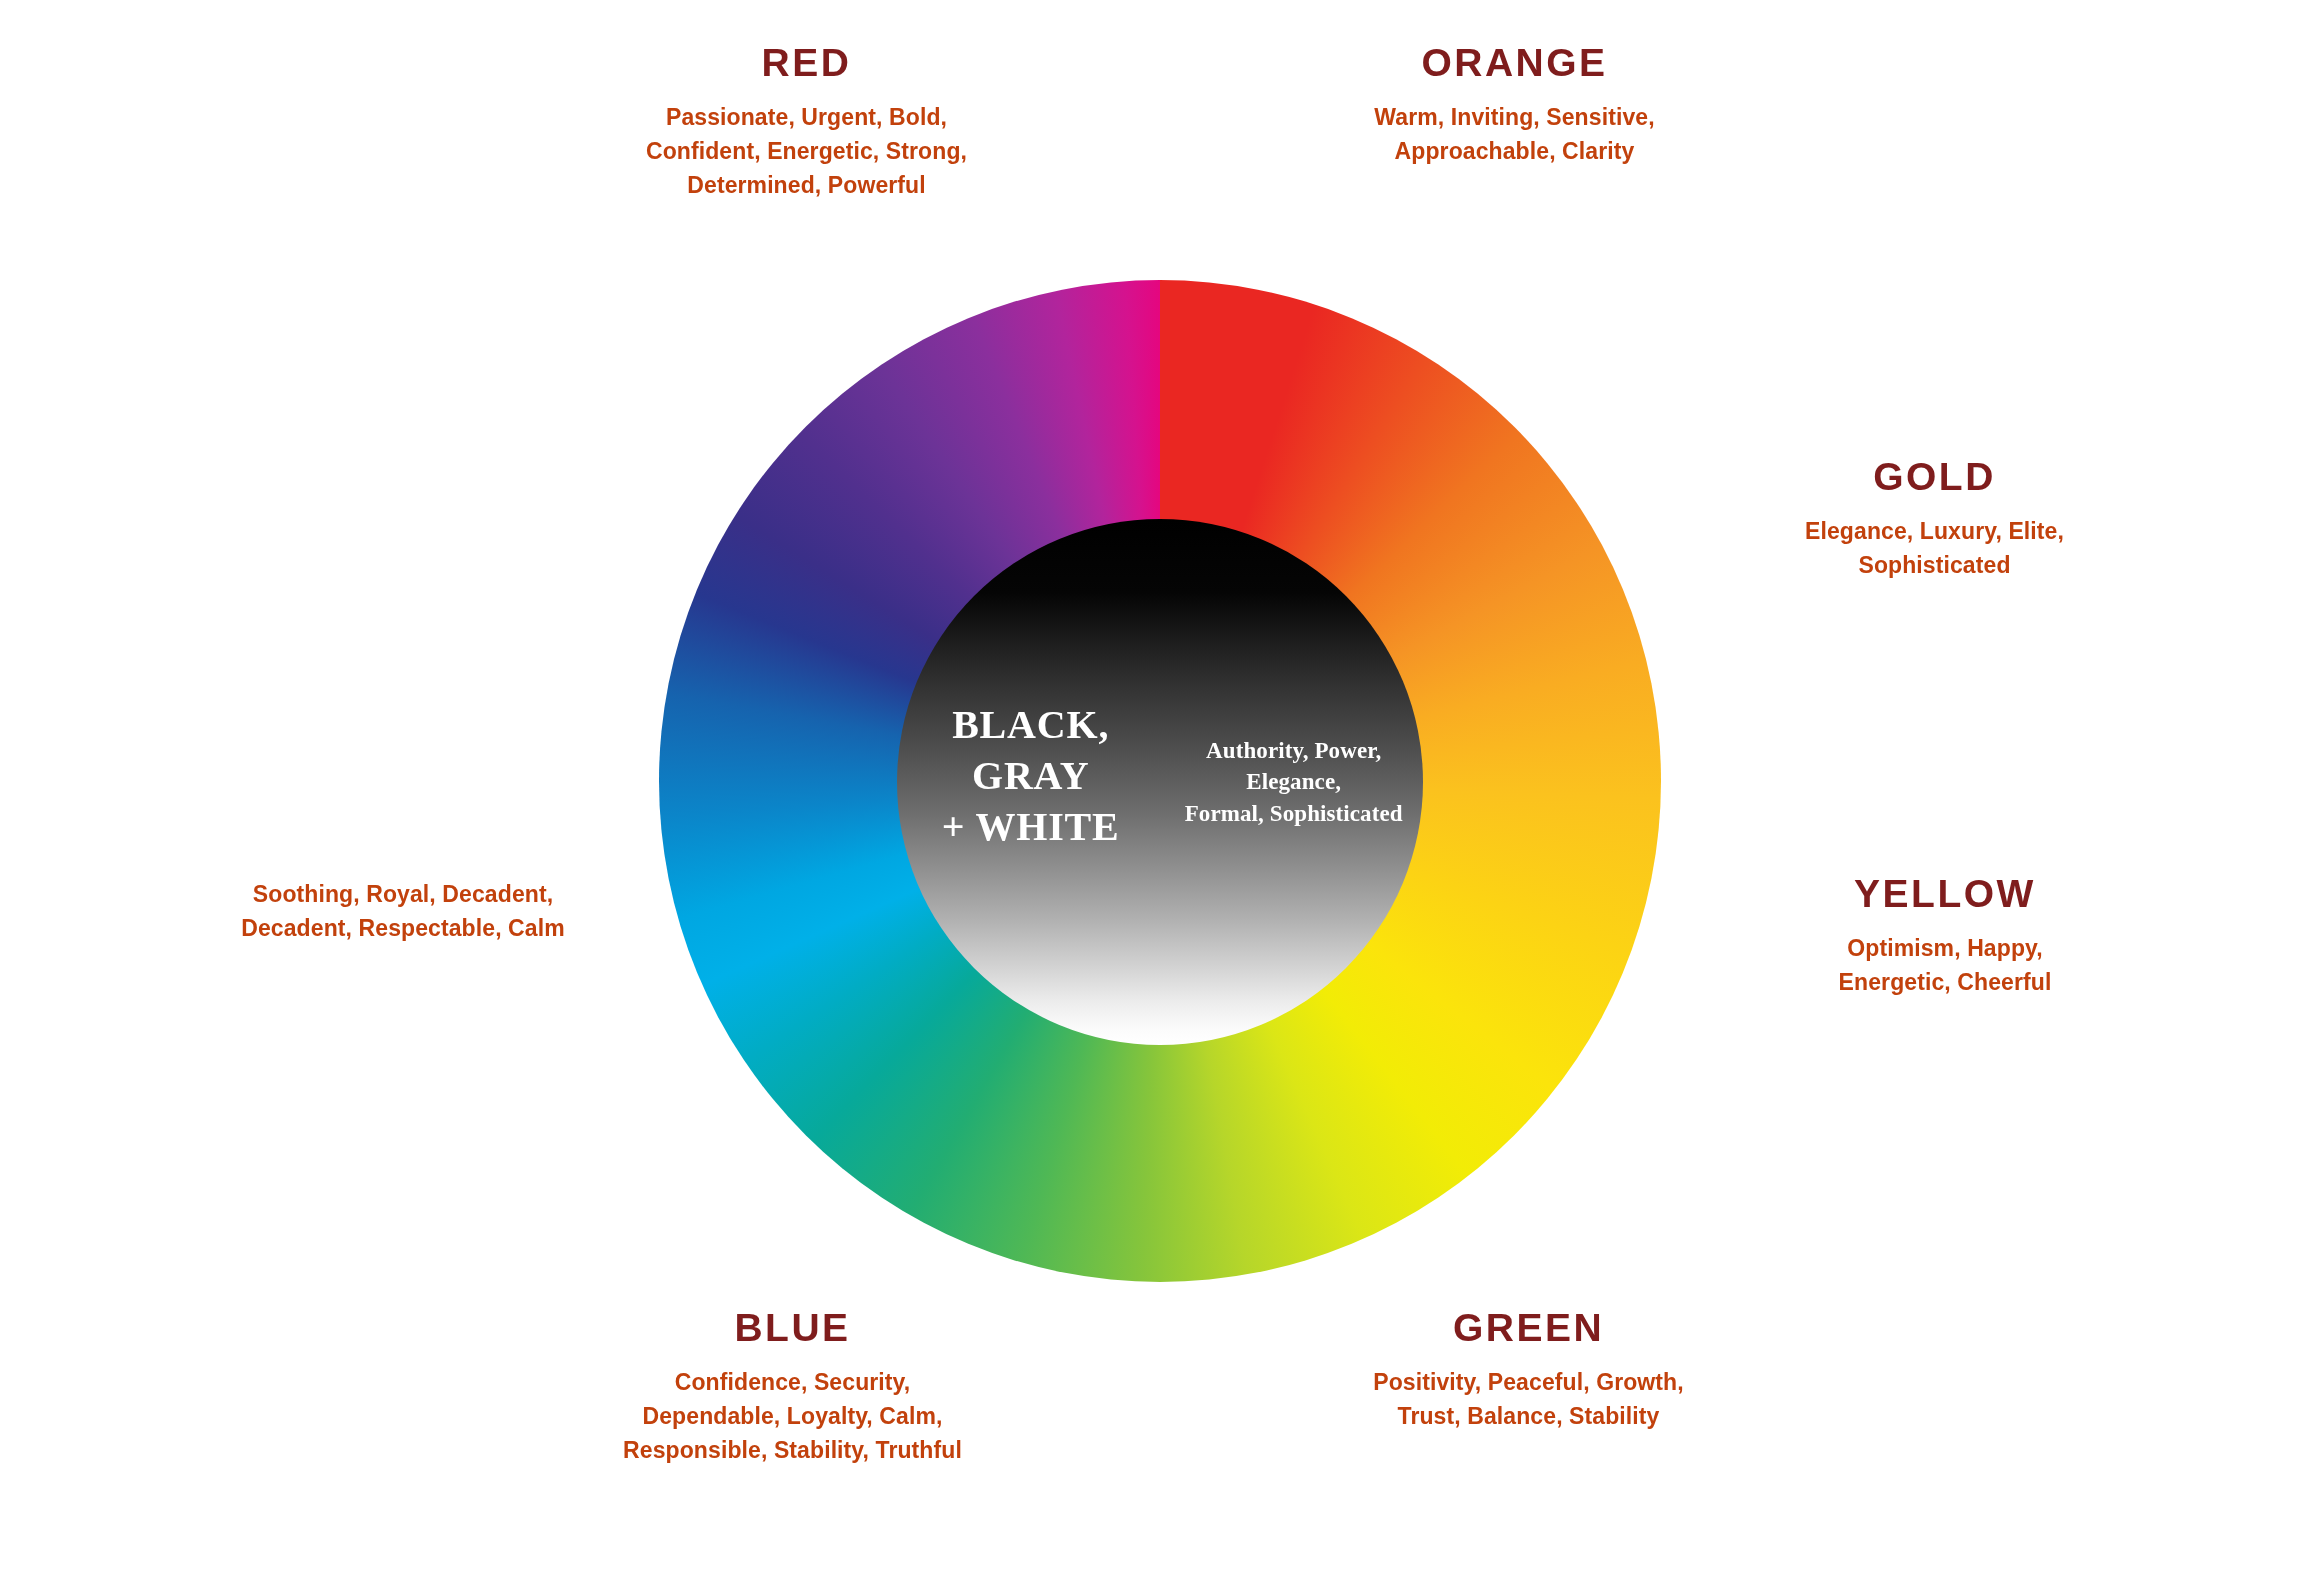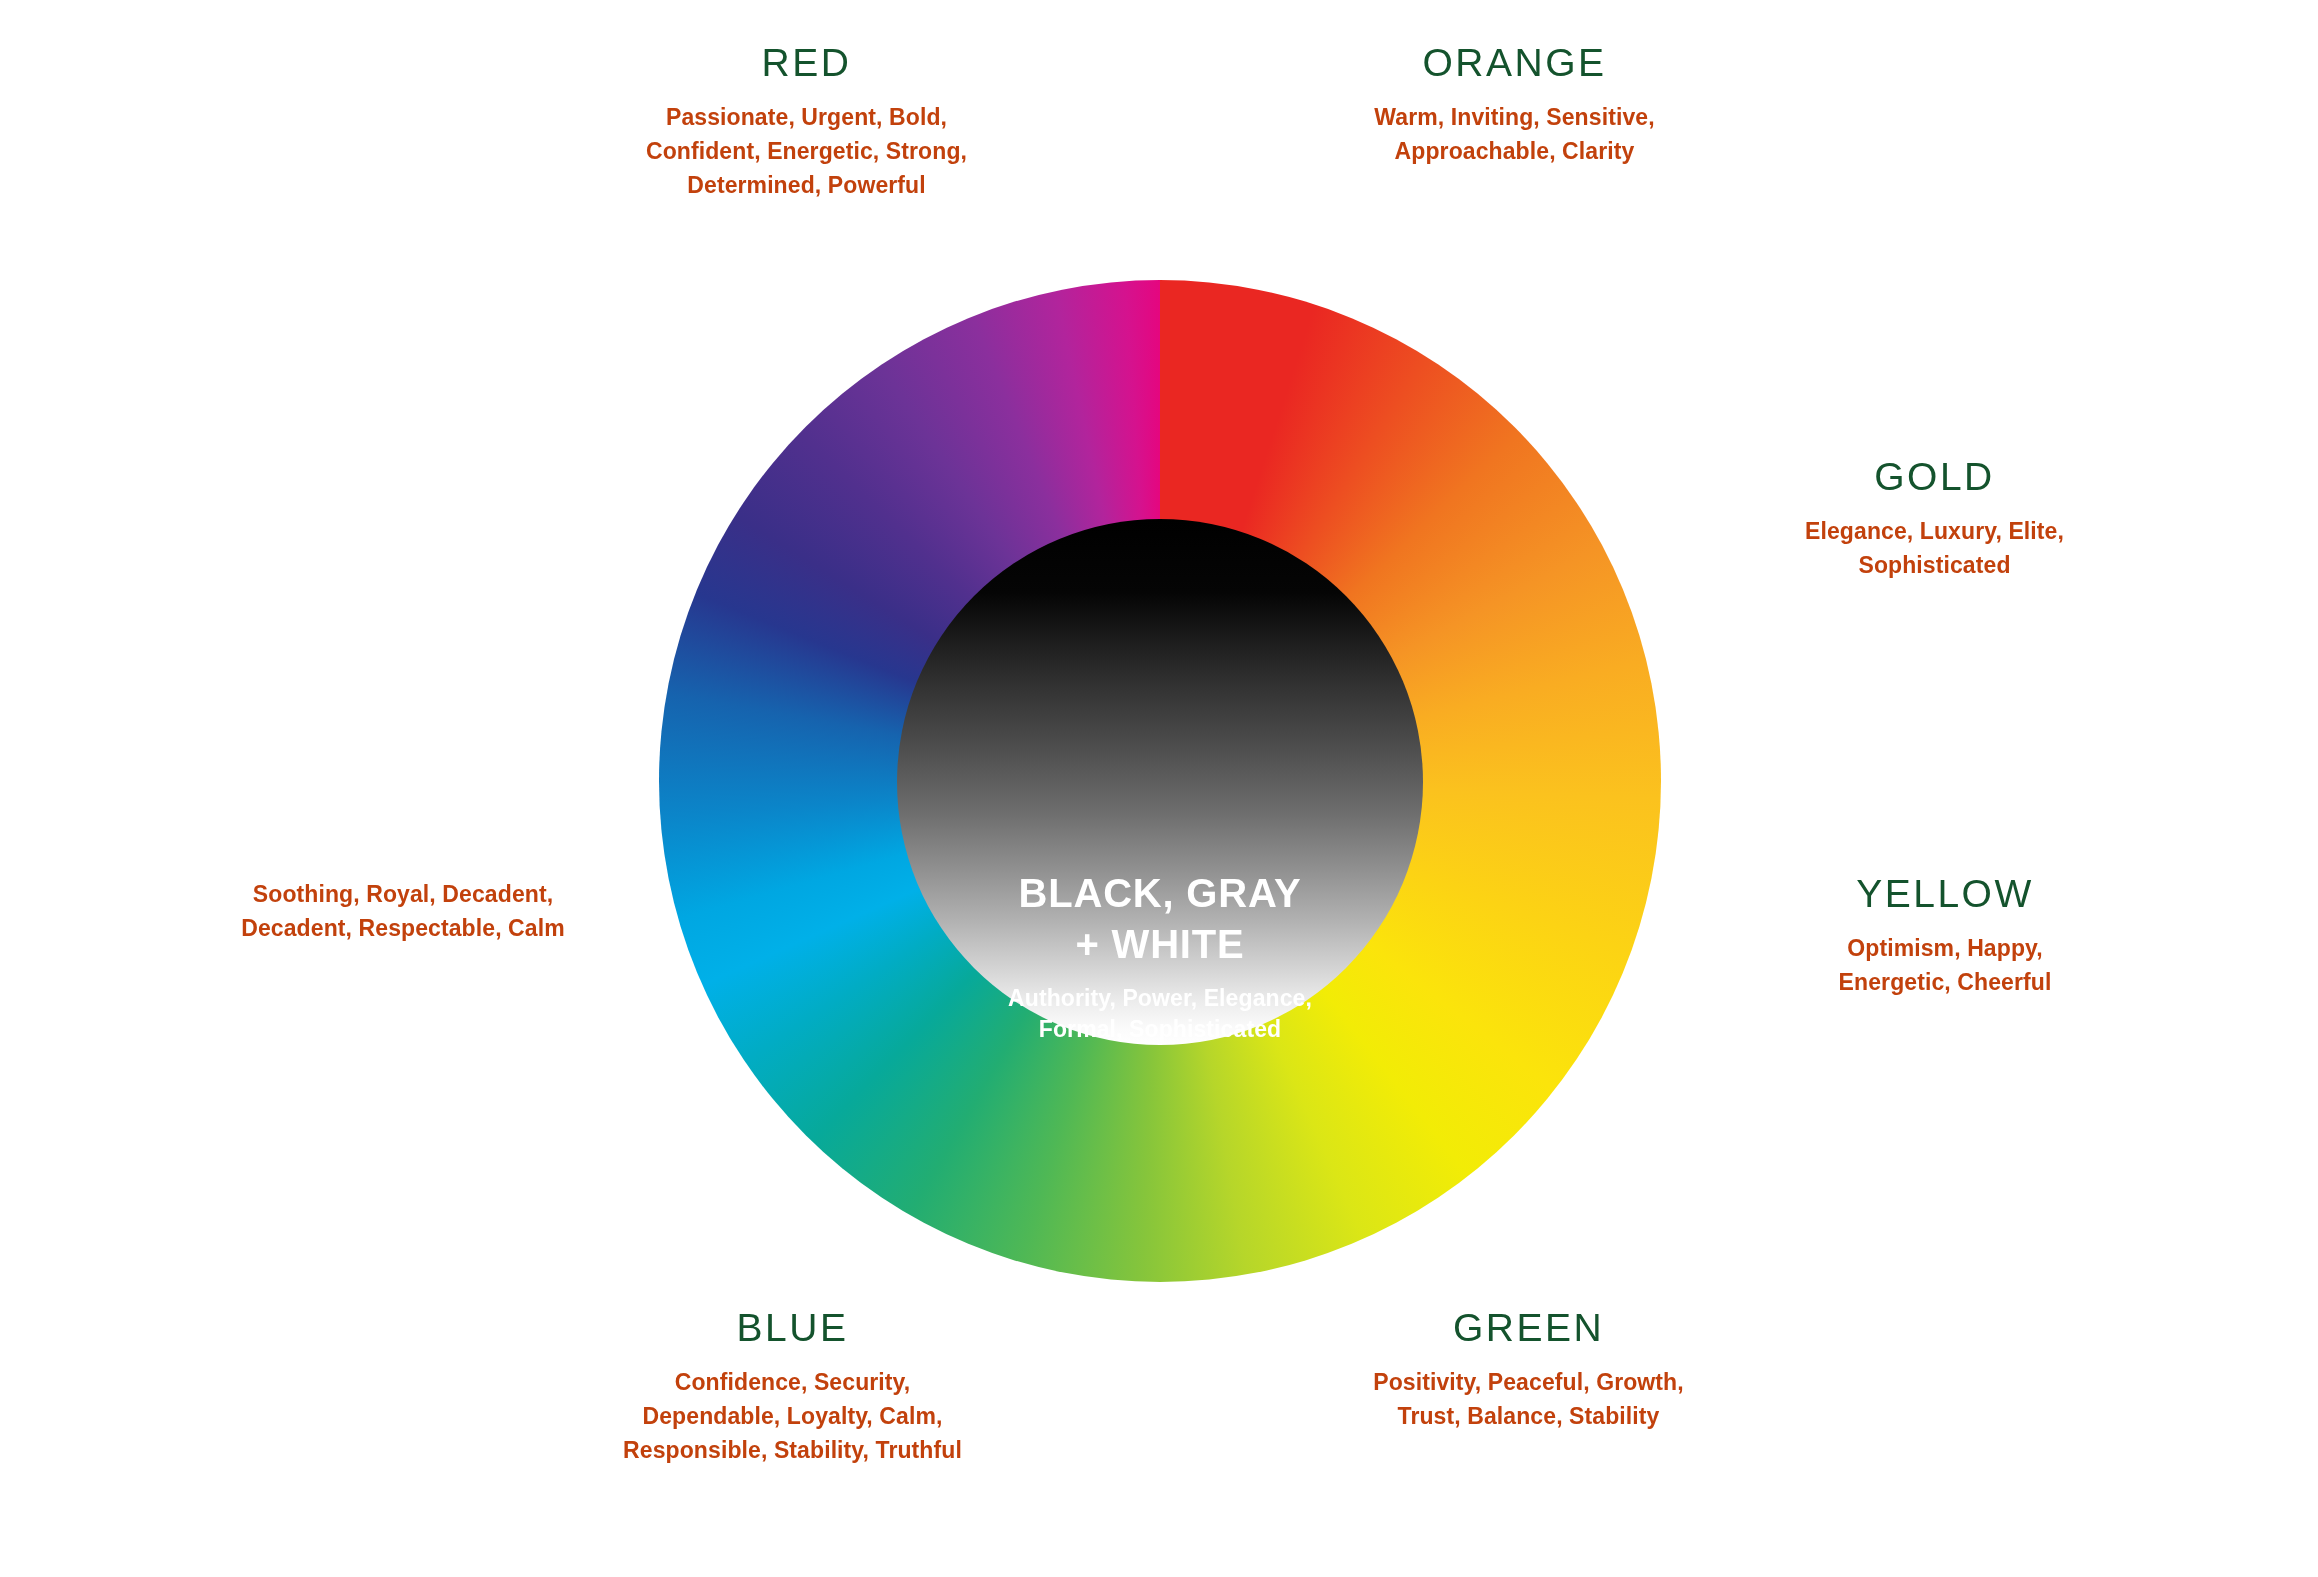--- a/index.html
+++ b/index.html
@@ -93,25 +93,26 @@
       #ffffff 100%);
   }
 
   #inner-text {
     position: absolute;
     left: 897px;
     top: 519px;
     width: 526px;
     height: 526px;
     display: flex;
-    flex-direction: column;
+    flex-direction: row;
     align-items: center;
-    justify-content: flex-end;
+    justify-content: space-between;
     color: #ffffff;
     text-align: center;
+    font-family: Liberation Serif, serif;
   }
 
   .center-title {
     font-size: 40px;
     font-weight: bold;
     letter-spacing: 0.8px;
     line-height: 1.28;
     margin-bottom: 12.6px;
     max-width: 393px;
   }
@@ -125,22 +126,22 @@
   }
 
   
   .label-block {
     position: absolute;
     text-align: center;
   }
 
   .label-title {
     font-size: 39px;
-    font-weight: normal;
-    color: #14532d;
+    font-weight: bold;
+    color: #7f1d1d;
     letter-spacing: 2.5px;
     line-height: 1.1;
     margin: 0 0 15.4px 0;
     white-space: nowrap;
   }
 
   .label-desc {
     font-size: 23px;
     font-weight: bold;
     color: #c2410c;

